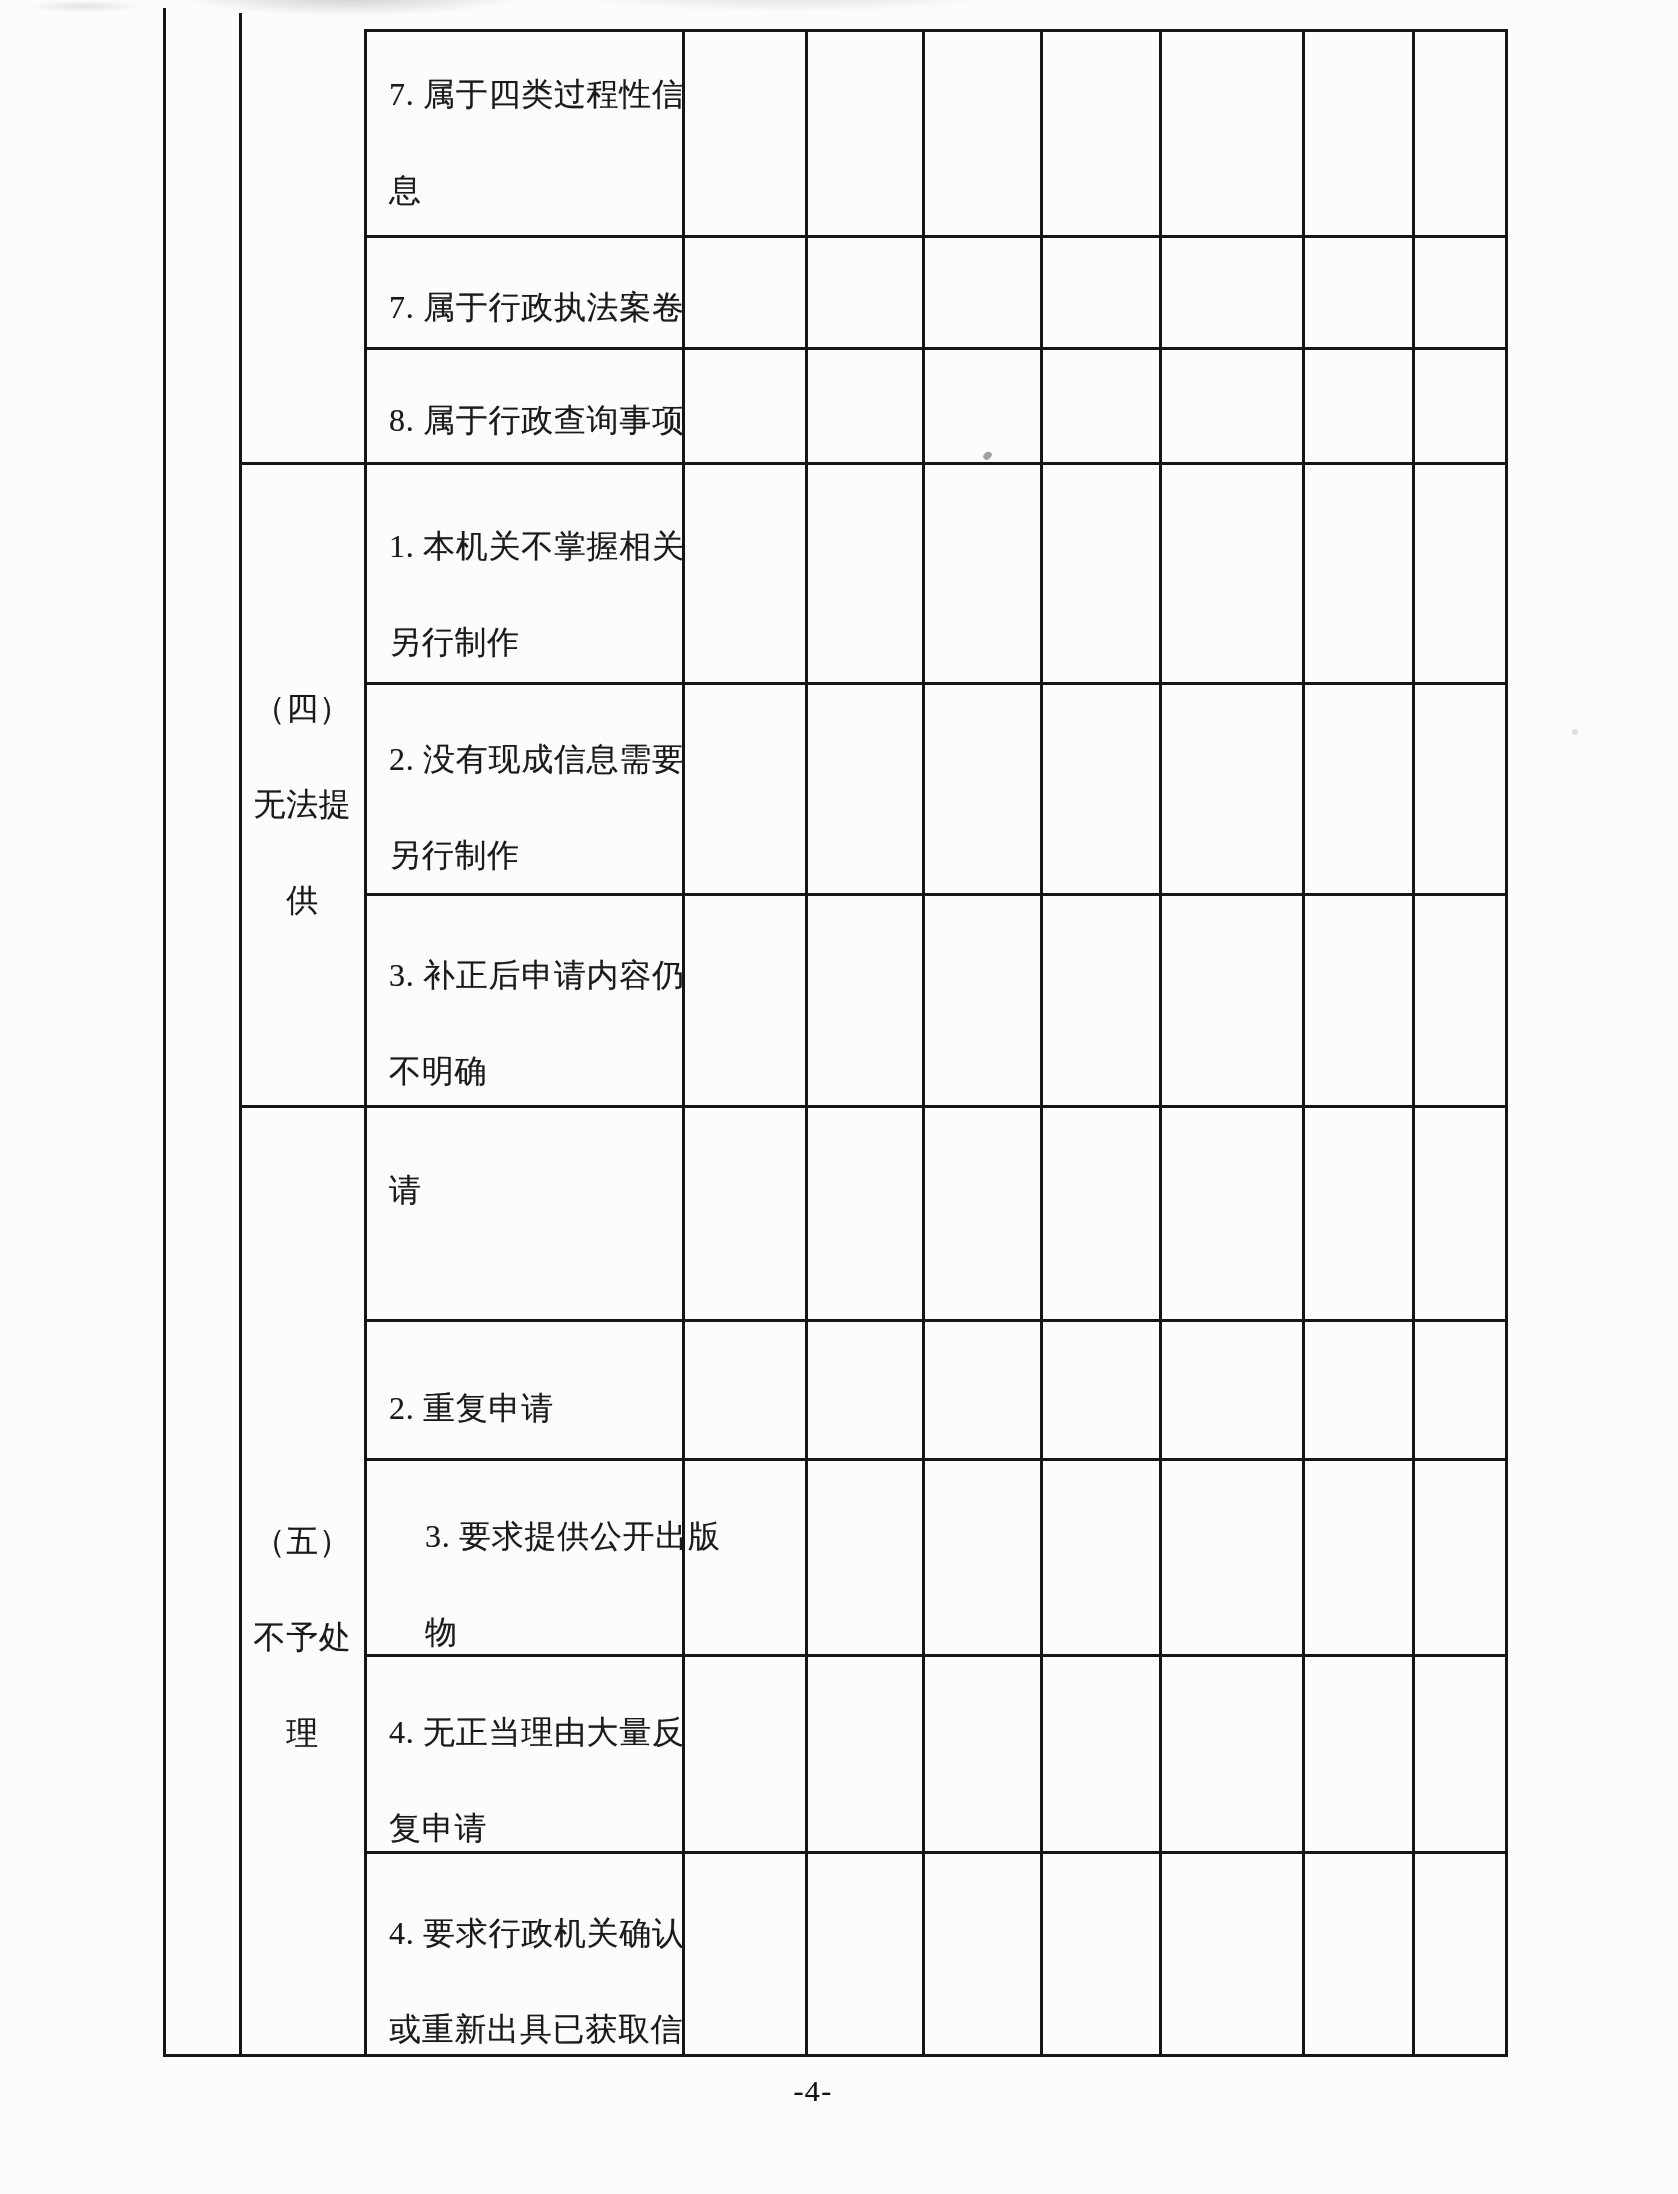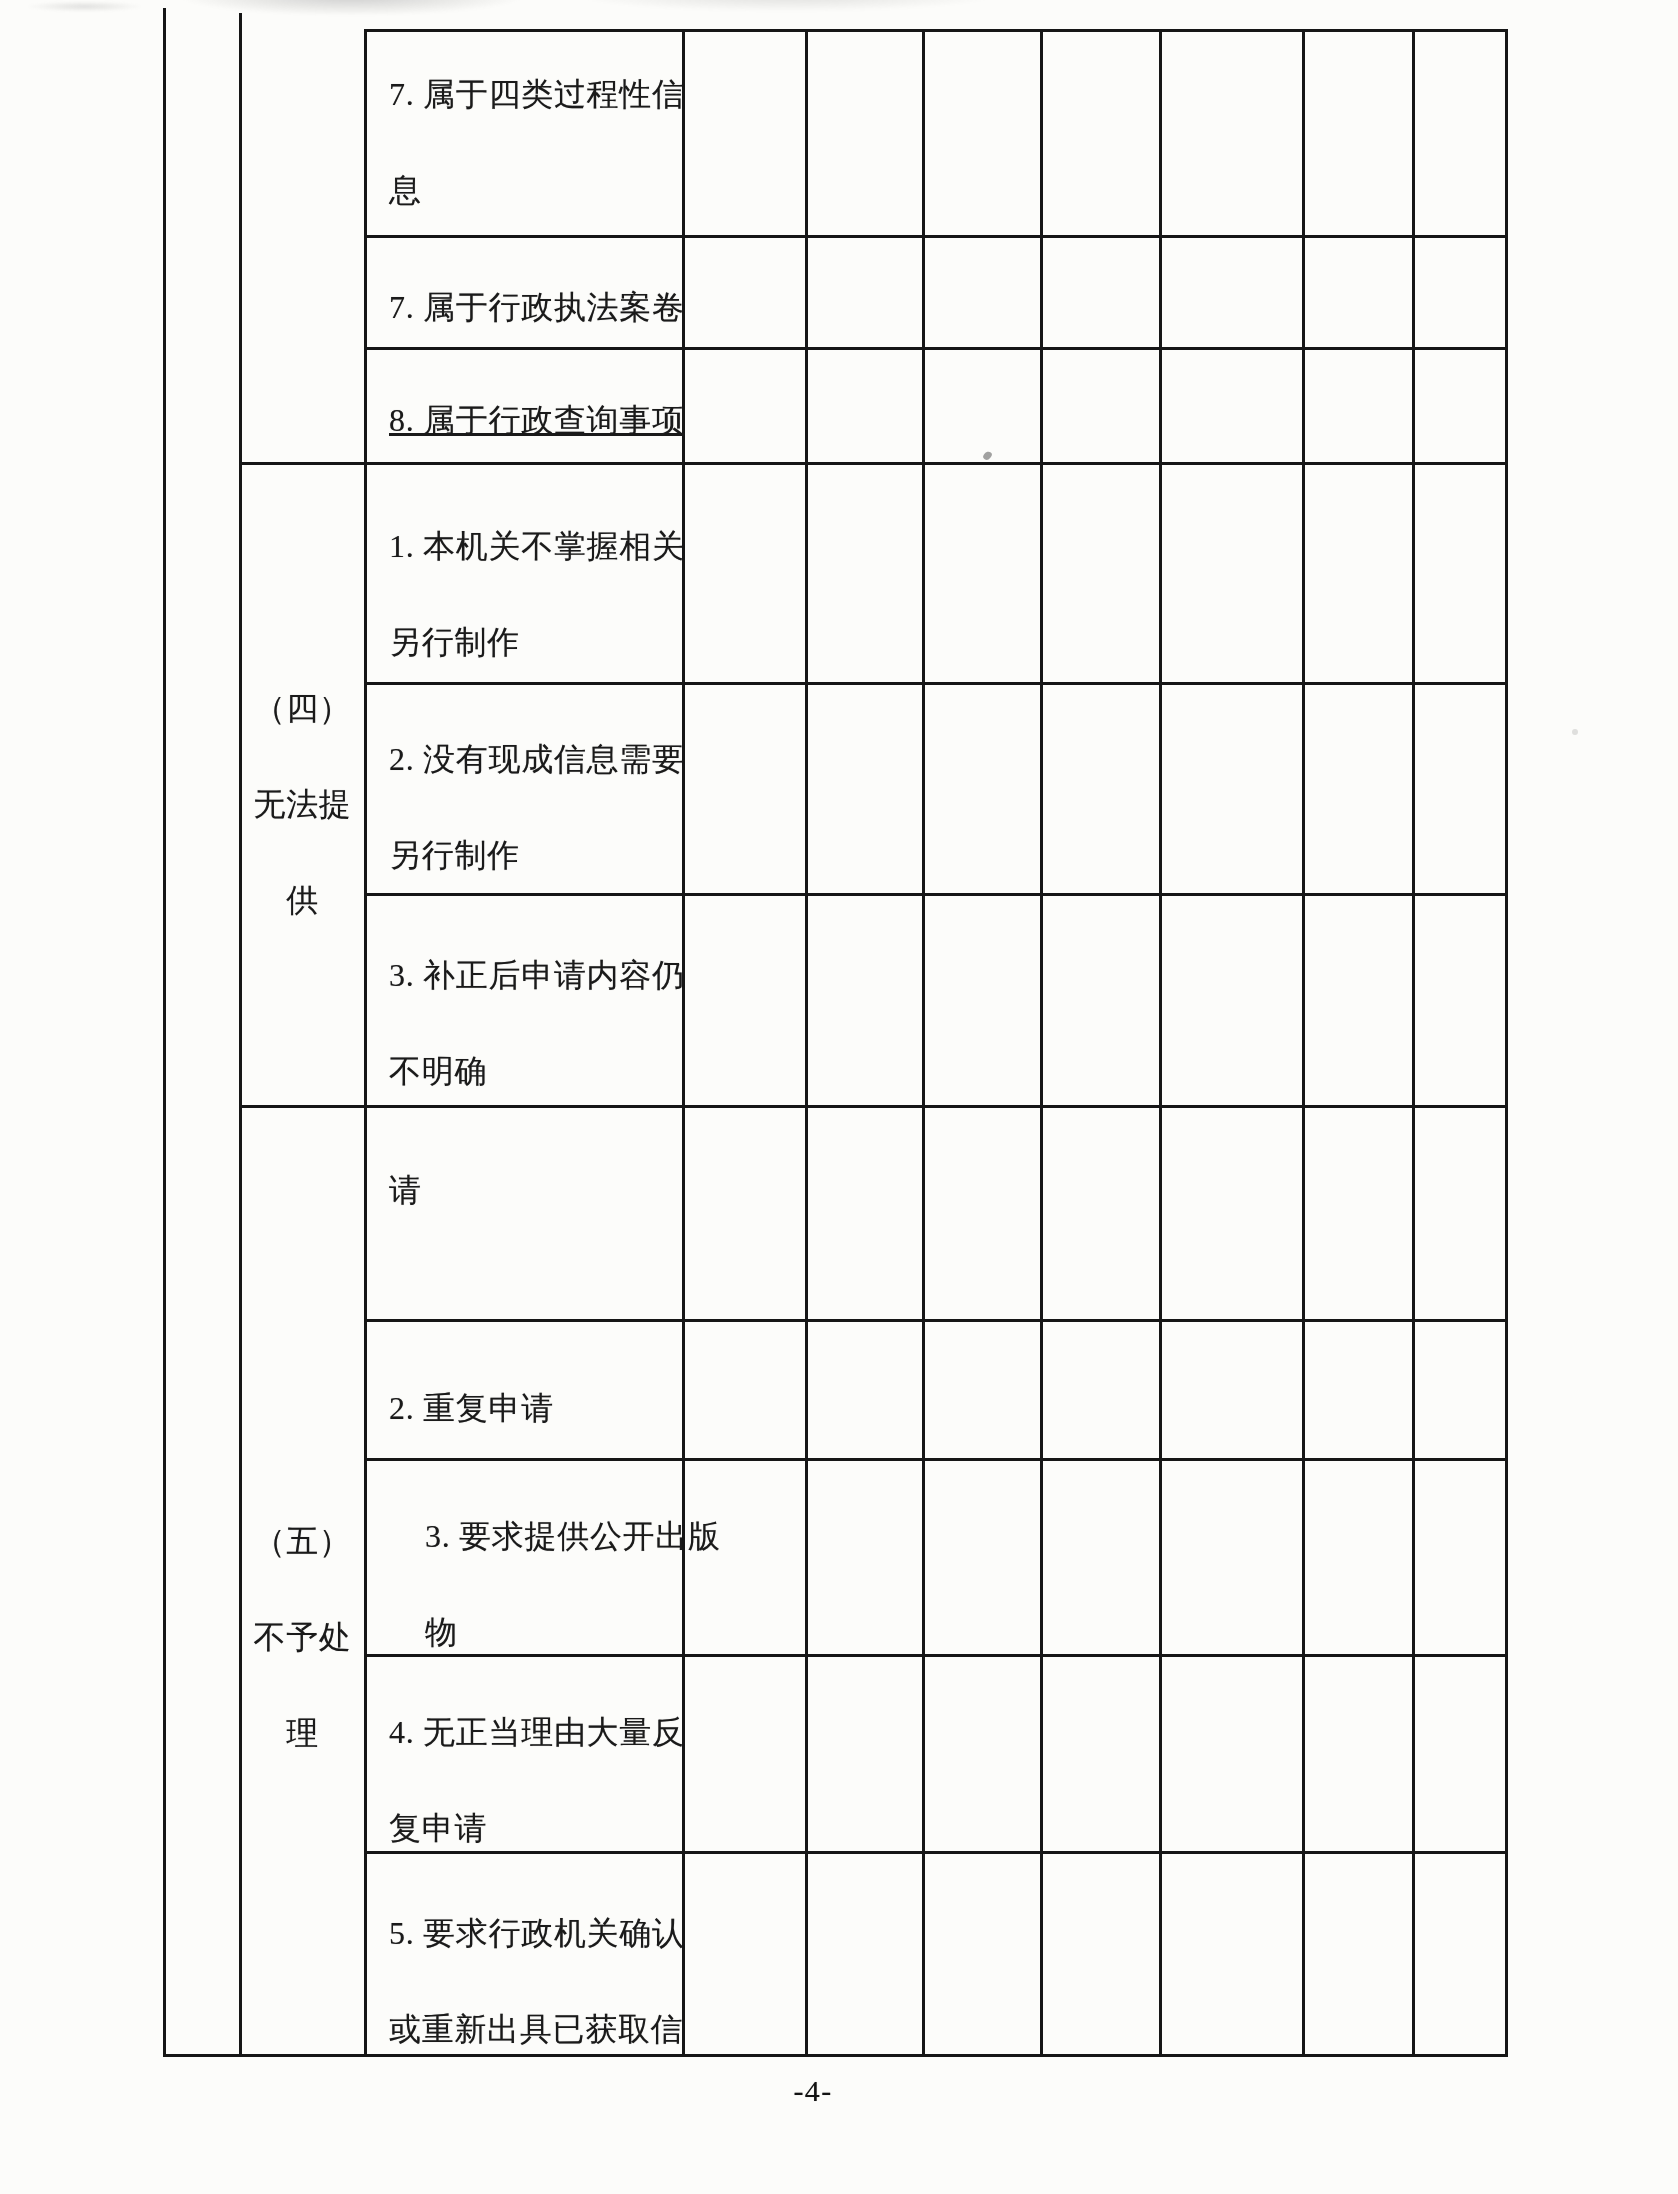--- a/index.html
+++ b/index.html
@@ -97,21 +97,21 @@
     <div>理</div>
   </div>
 
   <div class="txt desc" style="top:46px;">
     <div>7. 属于四类过程性信</div>
     <div>息</div>
   </div>
   <div class="txt desc" style="top:259px;">
     <div>7. 属于行政执法案卷</div>
   </div>
-  <div class="txt desc" style="top:372px;text-decoration:underline;">
+  <div class="txt desc" style="top:372px;">
     <div>8. 属于行政查询事项</div>
   </div>
   <div class="txt desc" style="top:498px;">
     <div>1. 本机关不掌握相关</div>
     <div>另行制作</div>
   </div>
   <div class="txt desc" style="top:711px;">
     <div>2. 没有现成信息需要</div>
     <div>另行制作</div>
   </div>
@@ -127,21 +127,21 @@
   </div>
   <div class="txt desc" style="top:1488px;margin-left:36px;">
     <div>3. 要求提供公开出版</div>
     <div>物</div>
   </div>
   <div class="txt desc" style="top:1684px;">
     <div>4. 无正当理由大量反</div>
     <div>复申请</div>
   </div>
   <div class="txt desc" style="top:1885px;">
-    <div>5. 要求行政机关确认</div>
+    <div>4. 要求行政机关确认</div>
     <div>或重新出具已获取信</div>
   </div>
 
   <div id="cells-layer">
       <div class="data-cell" style="left: 684px; top: 32px; width: 121px; height: 203px;"></div>
       <div class="data-cell" style="left: 808px; top: 32px; width: 114px; height: 203px;"></div>
       <div class="data-cell" style="left: 925px; top: 32px; width: 114px; height: 203px;"></div>
       <div class="data-cell" style="left: 1042px; top: 32px; width: 117px; height: 203px;"></div>
       <div class="data-cell" style="left: 1162px; top: 32px; width: 141px; height: 203px;"></div>
       <div class="data-cell" style="left: 1305px; top: 32px; width: 107px; height: 203px;"></div>

